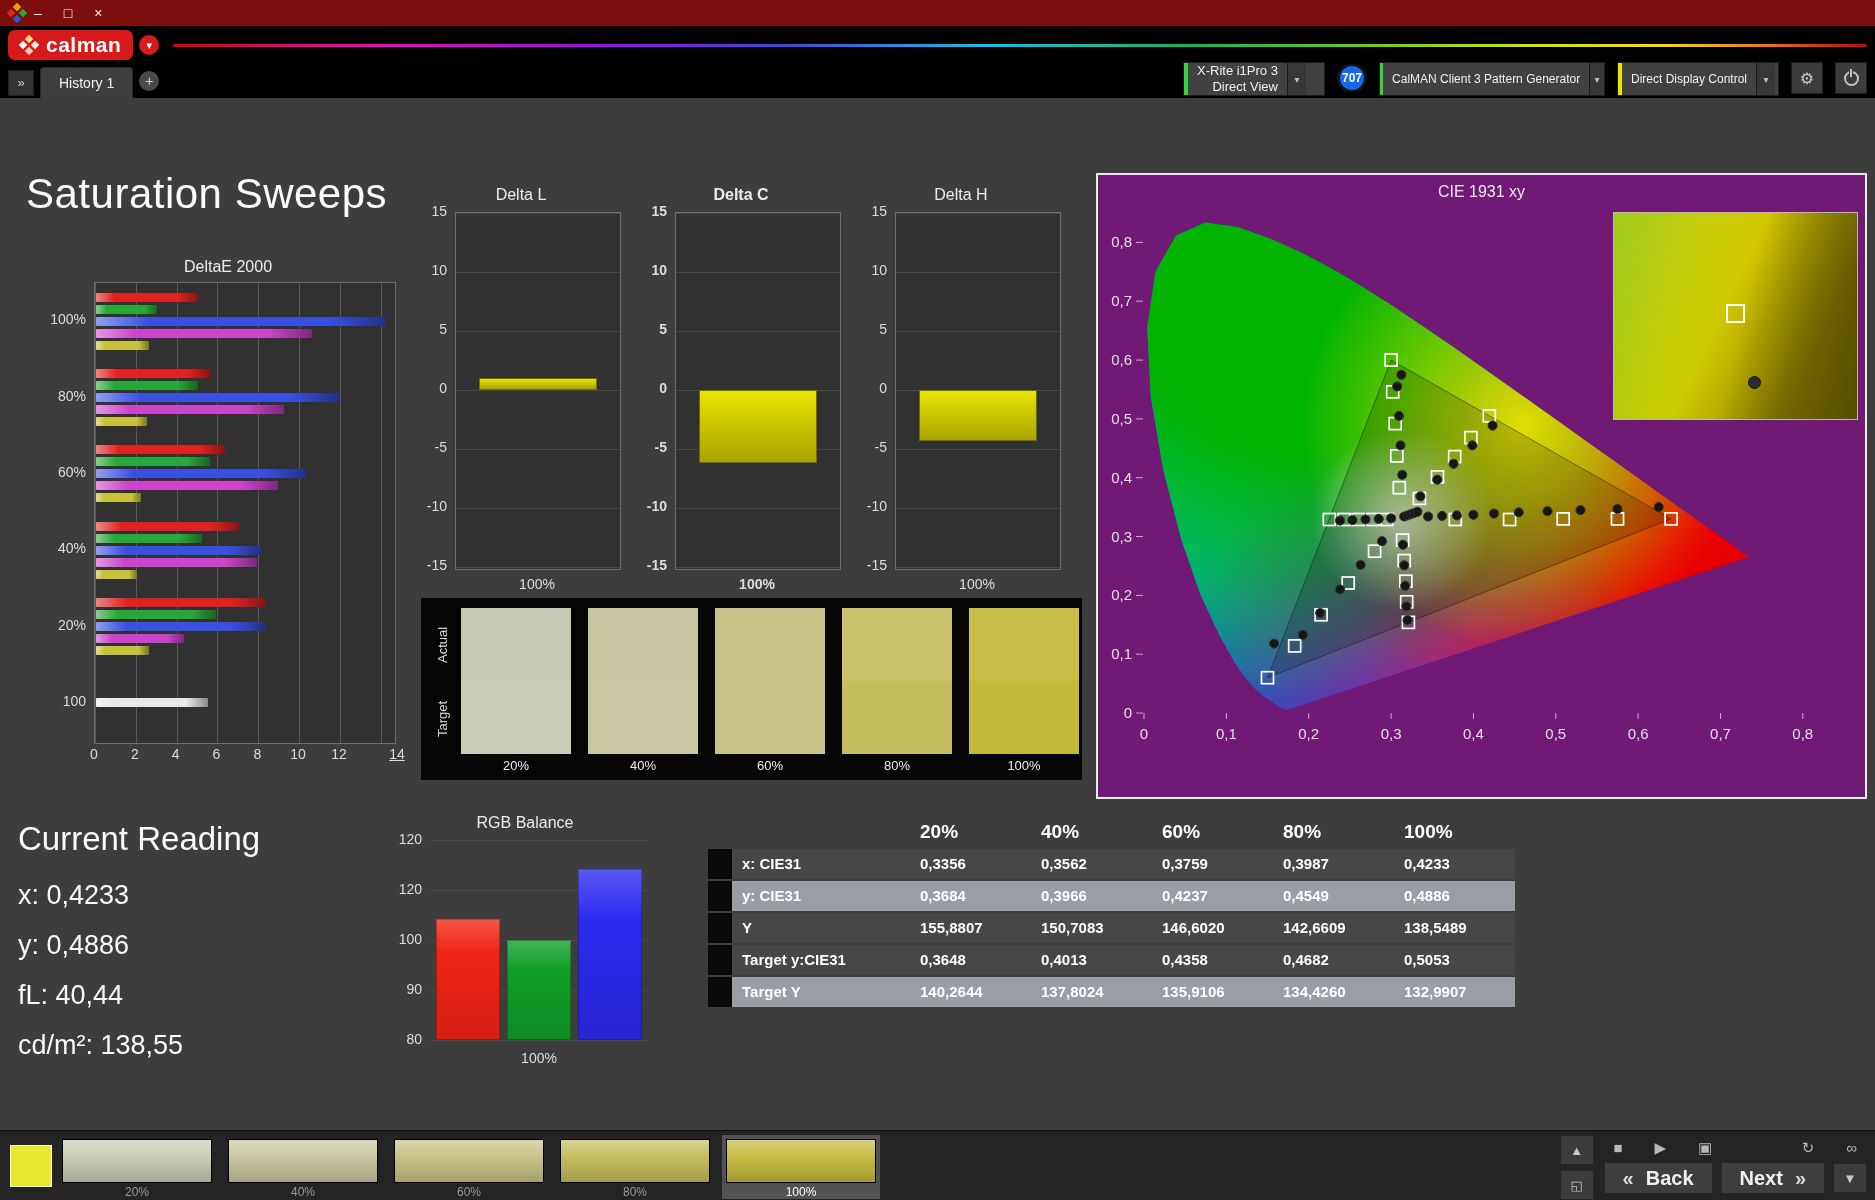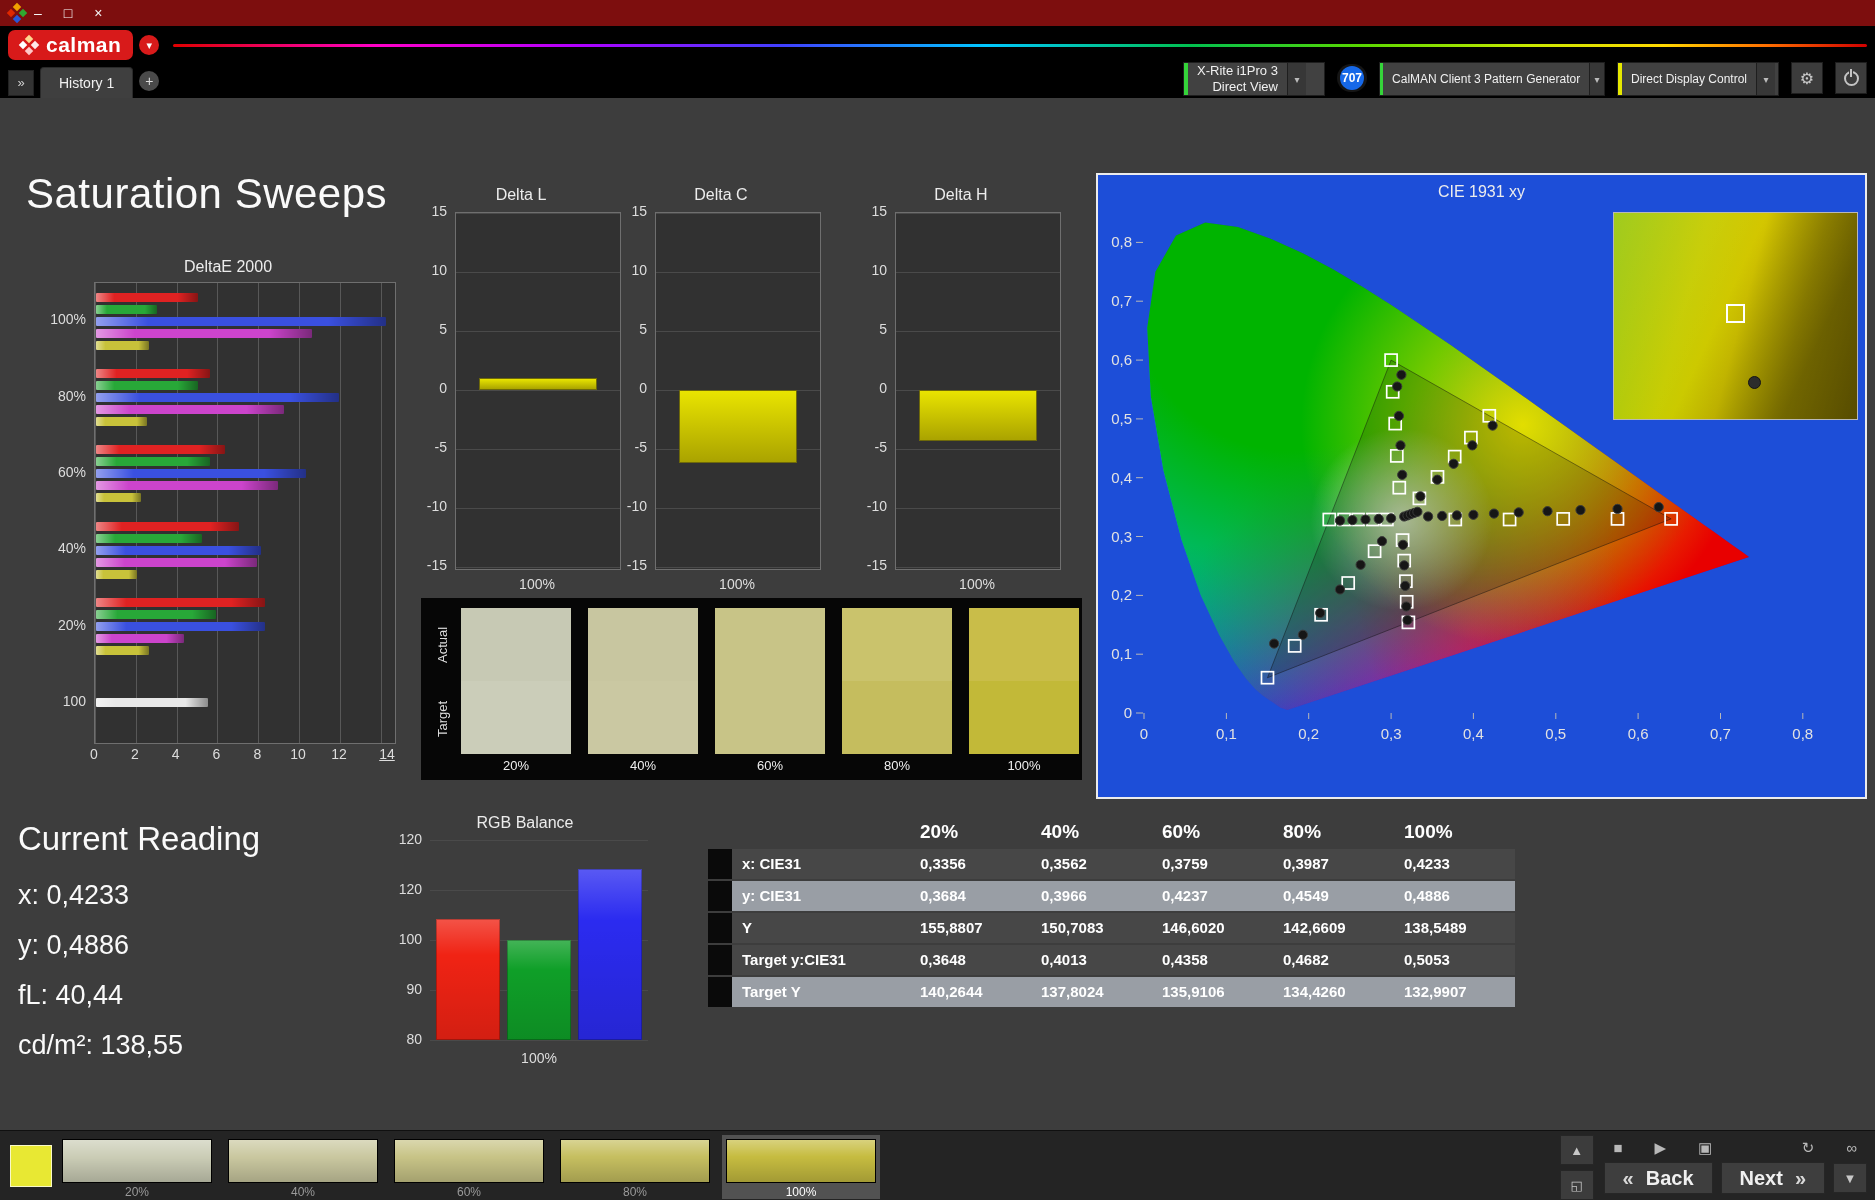--- a/index.html
+++ b/index.html
@@ -56,40 +56,40 @@
   .de-gutter{position:absolute;left:0;top:0;width:52px;height:460px;}
   .de-cat{position:absolute;right:8px;font-size:14px;color:#ddd;}
   .de-plot{position:absolute;left:52px;top:0;width:300px;height:460px;background:#313131;border:1px solid #6f6f6f;}
   .vgrid{position:absolute;top:0;width:1px;height:100%;background:#585858;}
   .hbar{position:absolute;left:1px;height:9px;border-radius:1px;}
   .de-xaxis{position:relative;margin-left:52px;width:302px;height:22px;margin-top:4px;}
   .ticklabel{position:absolute;font-size:14px;color:#ddd;width:24px;text-align:center;}
 
   
   .delta-panel{position:absolute;top:88px;width:212px;}
-  #delta-l{left:415px;} #delta-c{left:615px;} #delta-h{left:855px;}
+  #delta-l{left:415px;} #delta-c{left:635px;font-weight:bold;} #delta-h{left:855px;}
   .delta-body{position:relative;height:358px;margin-top:6px;}
   .d-gutter{position:absolute;left:0;top:0;width:40px;height:100%;}
   .ytick{position:absolute;right:8px;font-size:14px;color:#ddd;}
   .dplot{position:absolute;left:40px;top:0;width:164px;height:356px;background:#313131;border:1px solid #6f6f6f;}
   .hgrid{position:absolute;left:0;width:100%;height:1px;background:#4a4a4a;}
   .vbar-yellow{position:absolute;left:14%;width:72%;background:linear-gradient(180deg,#e9e400,#aaa300);border:1px solid #6e690a;box-sizing:border-box;}
   .xlabel{margin-left:40px;width:164px;text-align:center;font-size:14px;color:#ddd;margin-top:6px;}
 
   
   #swatches{position:absolute;left:421px;top:500px;width:661px;height:182px;background:#060606;display:flex;padding:10px 0 0 8px;box-sizing:border-box;}
   .strip-gutter{width:26px;display:flex;flex-direction:column;height:148px;}
   .vlabel{flex:1;writing-mode:vertical-rl;transform:rotate(180deg);font-size:13px;color:#ddd;display:flex;align-items:center;justify-content:center;}
   .strip-cols{display:flex;gap:17px;margin-left:6px;}
   .swcol{width:110px;display:flex;flex-direction:column;}
   .sw-half{height:73px;}
   .sw-label{height:24px;color:#eee;font-size:13px;text-align:center;line-height:24px;}
 
   
-  #cie{position:absolute;left:1096px;top:75px;width:771px;height:626px;background:#1d4ed8;border:2px solid #ececec;box-sizing:border-box;}
+  #cie{position:absolute;left:1096px;top:75px;width:771px;height:626px;background:#701a75;border:2px solid #ececec;box-sizing:border-box;}
   #cie .panel-title{margin-top:8px;}
   #cie-svg-host{position:absolute;left:2px;top:30px;}
   #cie-inset{position:absolute;left:515px;top:37px;width:245px;height:208px;border:1px solid #b8b8b8;box-sizing:border-box;
     background:linear-gradient(105deg,#93c400 0%,#c6cc00 32%,#d4c600 52%,#a89800 72%,#7c6c00 100%);}
   .inset-shade{position:absolute;inset:0;background:linear-gradient(115deg,rgba(255,255,255,.12),rgba(0,0,0,0) 45%,rgba(0,0,0,.30) 78%);}
   .inset-square{position:absolute;left:46%;top:44%;width:15px;height:15px;border:2px solid #fff;}
   .inset-dot{position:absolute;left:55%;top:79%;width:11px;height:11px;border-radius:50%;background:#2c2c2c;border:1px solid #141414;}
 
   
   #current-reading{position:absolute;left:18px;top:722px;color:#fafafa;}
@@ -266,21 +266,21 @@
         </div>
     </div>
     <div class="de-xaxis">
         <div class="ticklabel" style="left: -12px;">0</div>
         <div class="ticklabel" style="left: 28.8219px;">2</div>
         <div class="ticklabel" style="left: 69.6438px;">4</div>
         <div class="ticklabel" style="left: 110.466px;">6</div>
         <div class="ticklabel" style="left: 151.288px;">8</div>
         <div class="ticklabel" style="left: 192.11px;">10</div>
         <div class="ticklabel" style="left: 232.932px;">12</div>
-        <div class="ticklabel" style="left: 281px; text-decoration: underline;">14</div>
+        <div class="ticklabel" style="left: 291px; text-decoration: underline;">14</div>
       </div>
   </div>
 
   <div id="delta-l" class="delta-panel">
     <div class="panel-title">Delta L</div>
     <div class="delta-body">
       <div class="d-gutter">
           <div class="ytick" style="top: -9px;">15</div>
           <div class="ytick" style="top: 50px;">10</div>
           <div class="ytick" style="top: 109px;">5</div>

